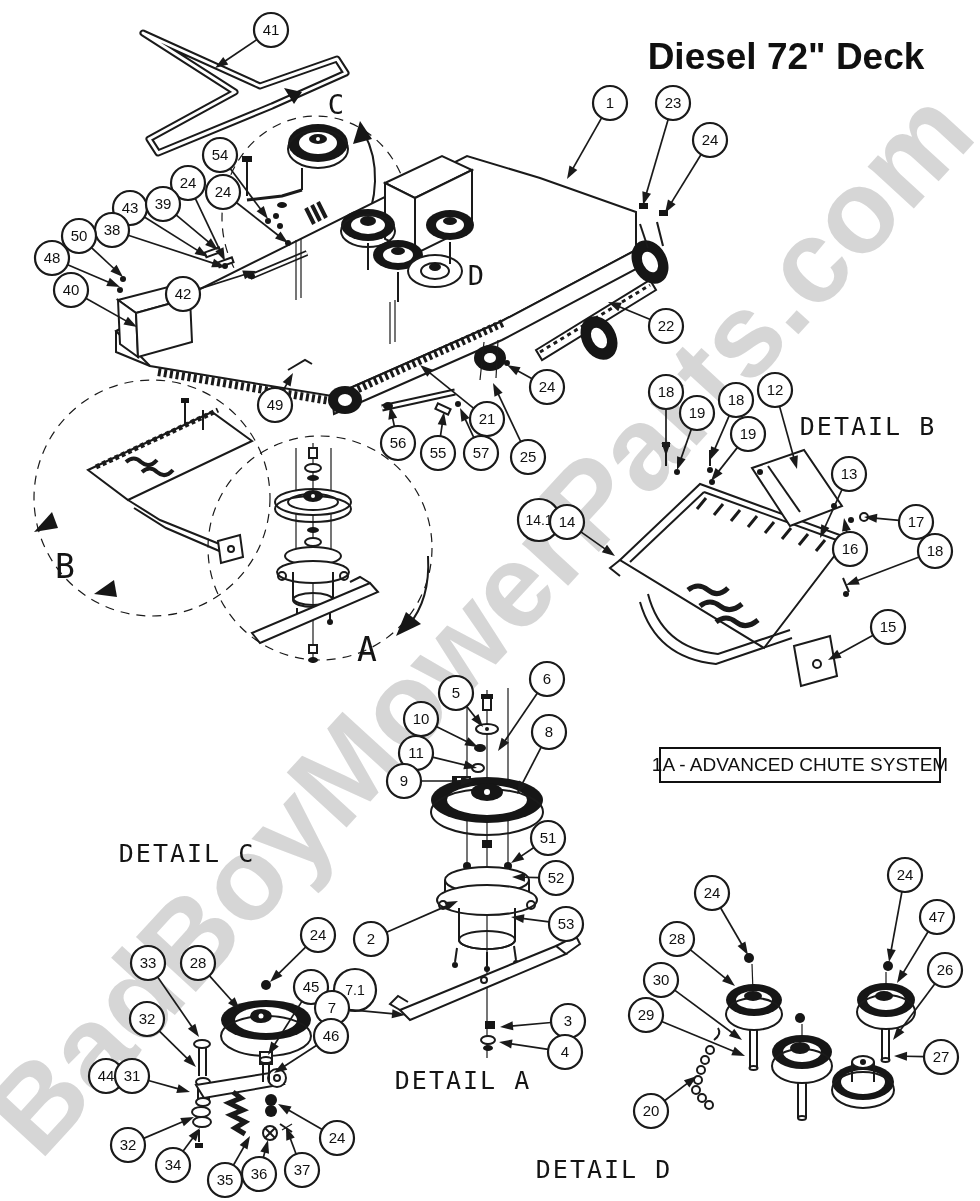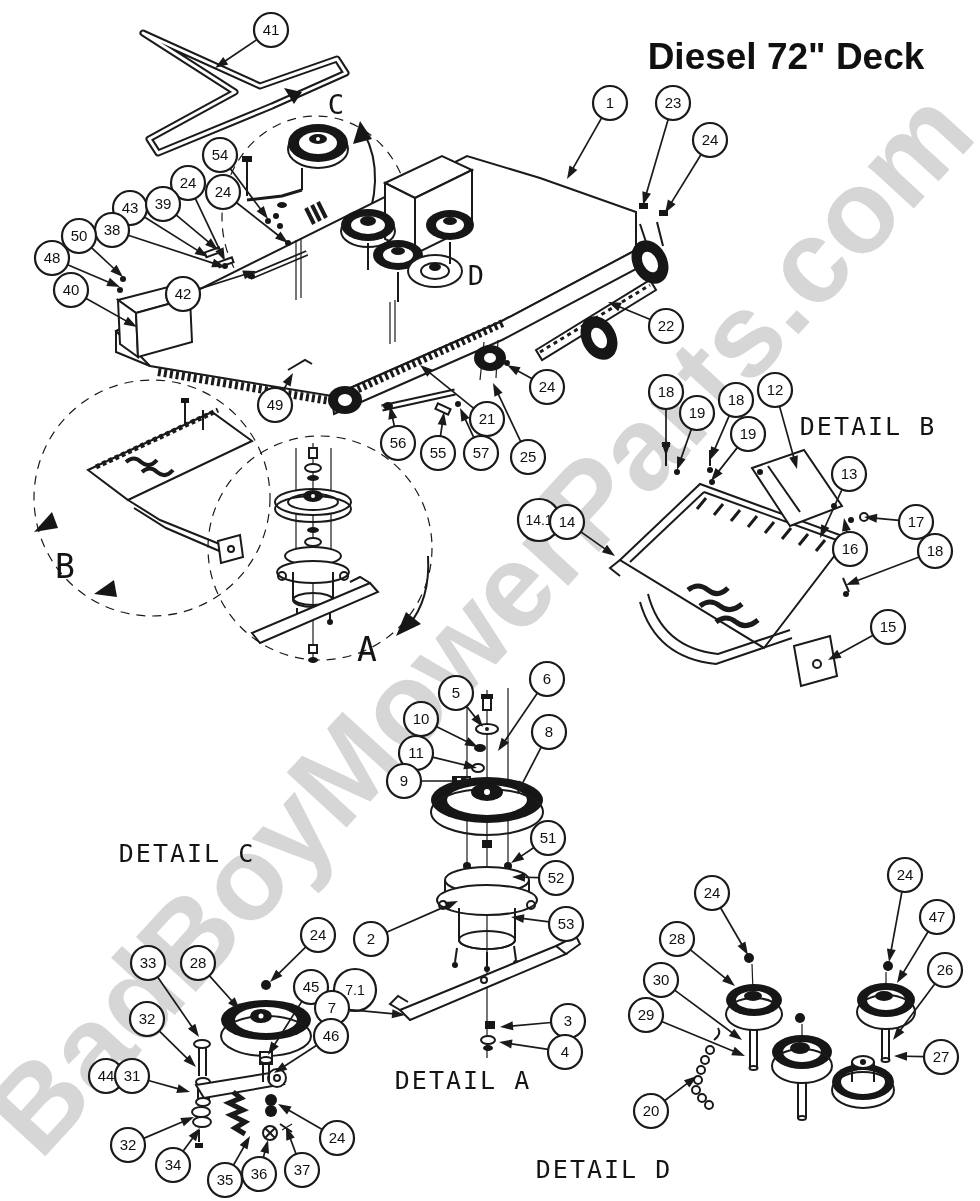--- a/index.html
+++ b/index.html
@@ -792,13 +792,16 @@
         <g>
           <line x1="664.5290878000546" y1="1100.7061288477846" x2="688.2458843646706" y2="1082.6607401573158" class="leader"></line>
           <polygon points="697,1076 689.3790752226035,1087.4530129458262 683.9293787302541,1080.2905546987386" fill="#1a1a1a"></polygon>
           <circle cx="651" cy="1111" r="17" class="balloon"></circle>
           <text x="651" y="1111" text-anchor="middle" dy="0.35em" class="balloon-label" font-size="15">20</text>
         </g>
       </g>
   </svg>
 
   <div class="title">Diesel 72" Deck</div>
+  <div class="note-box">
+    <span>1A - ADVANCED CHUTE SYSTEM</span>
+  </div>
 </div>
 
 </body></html>

